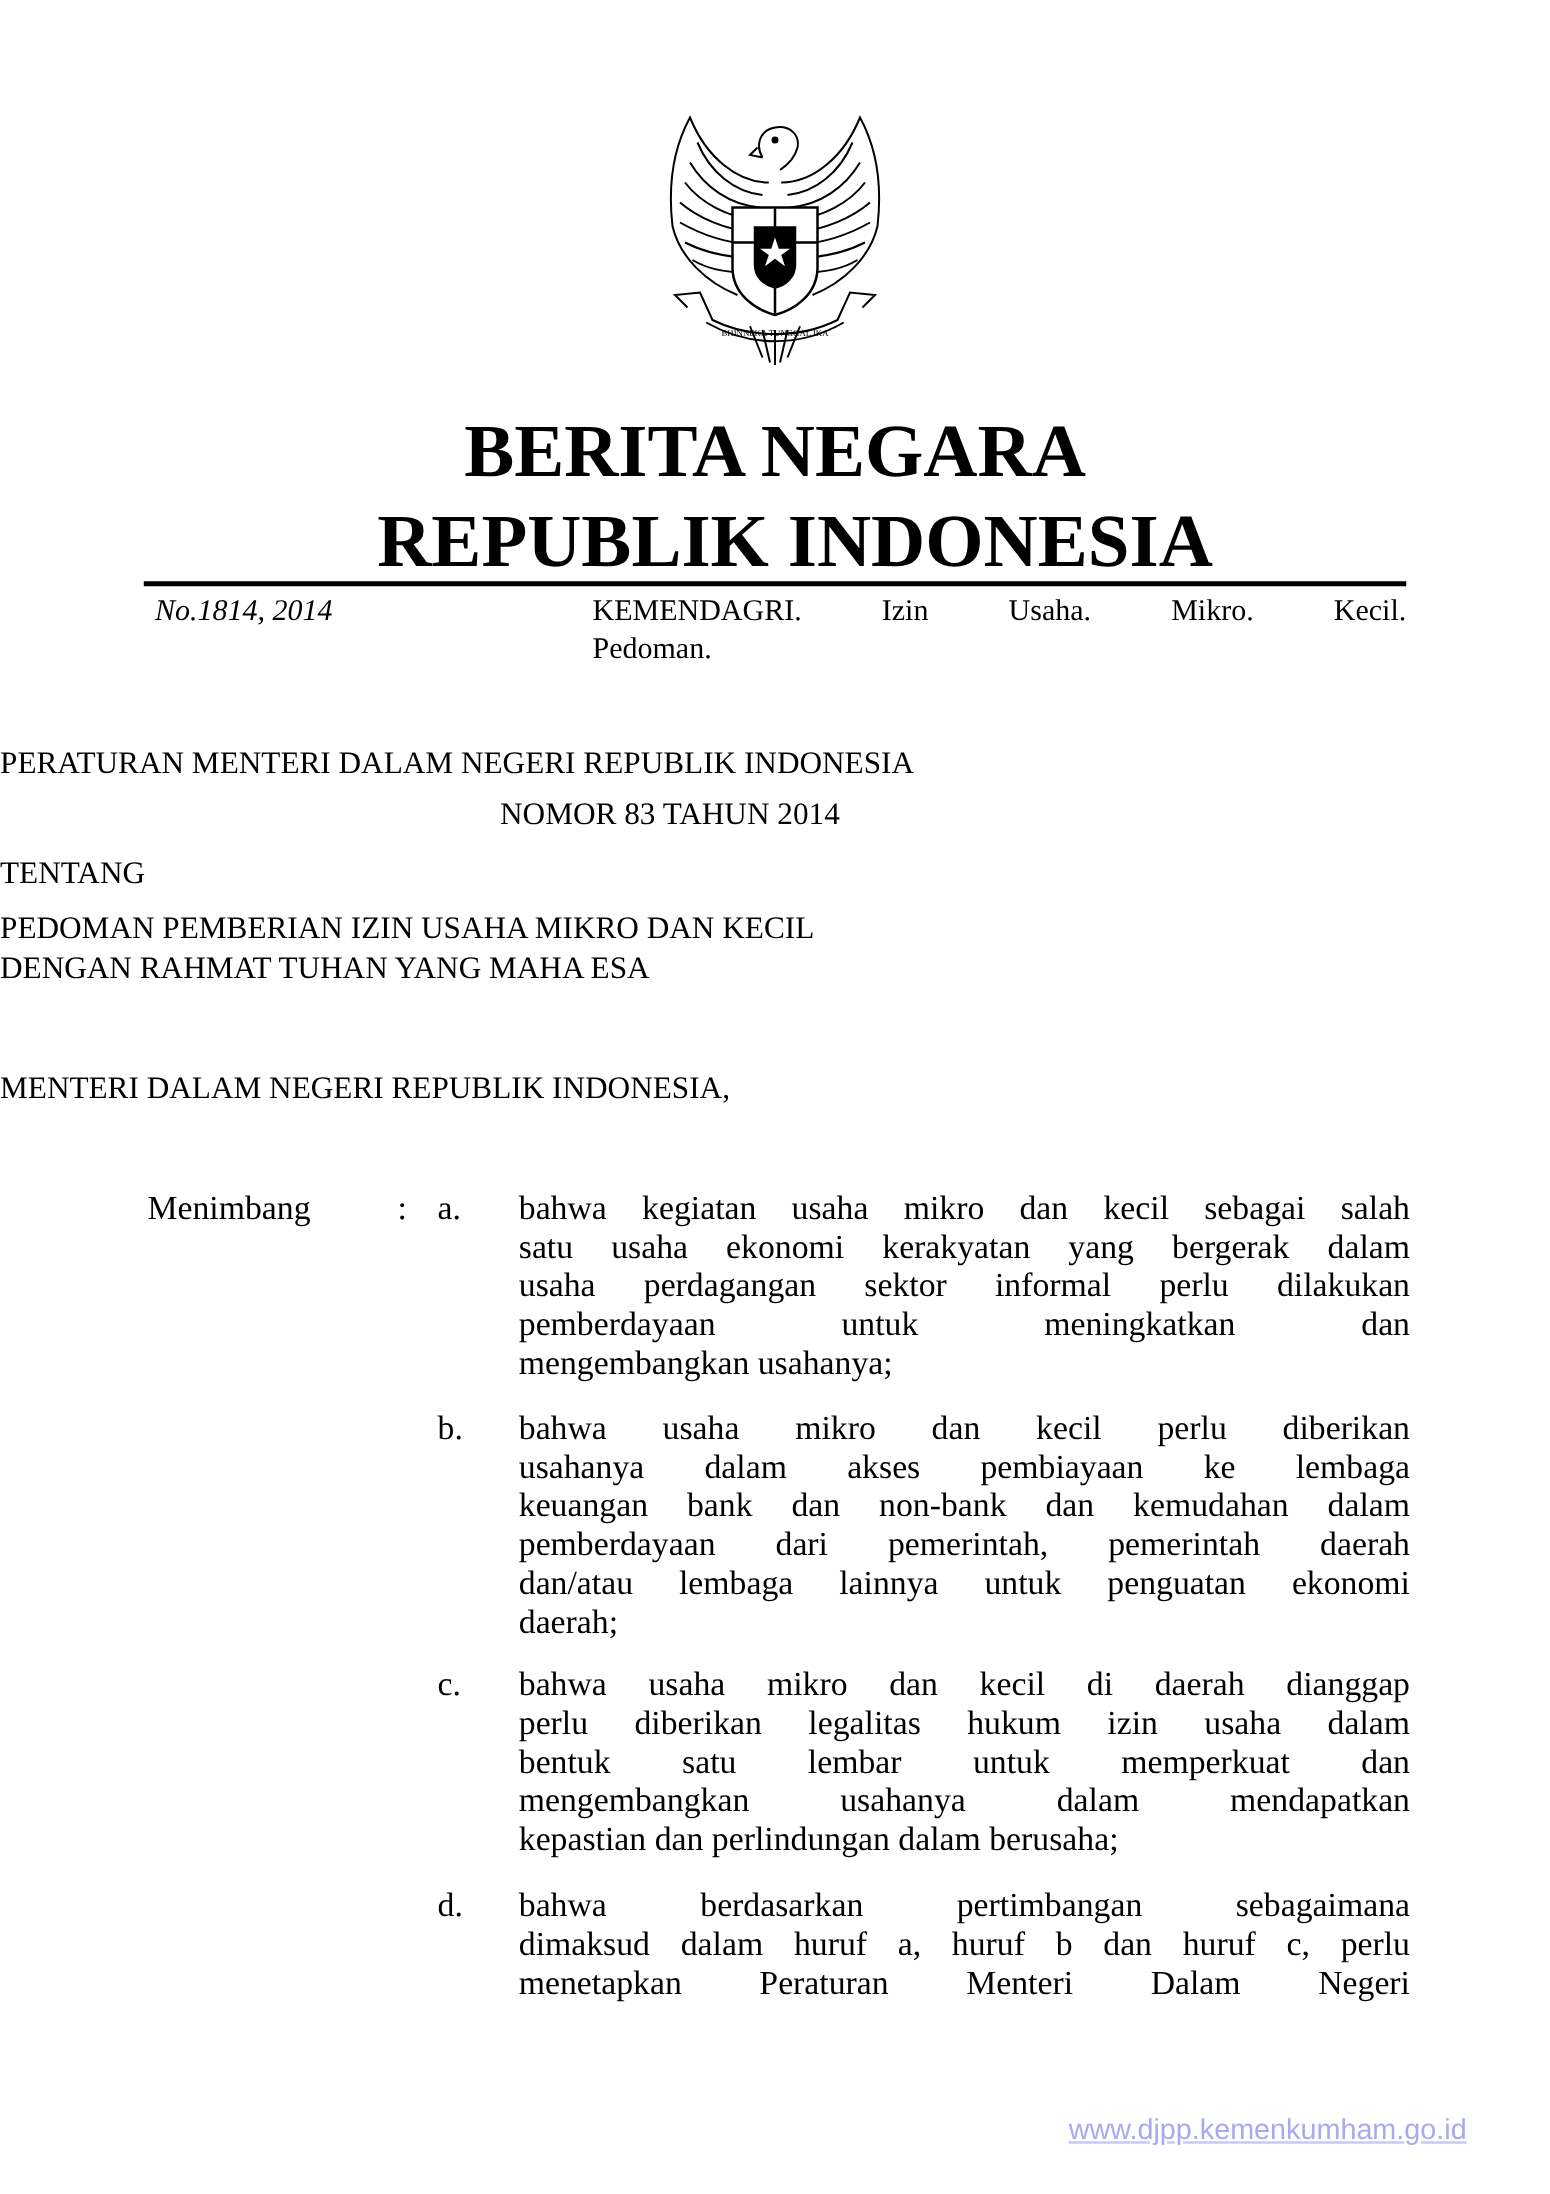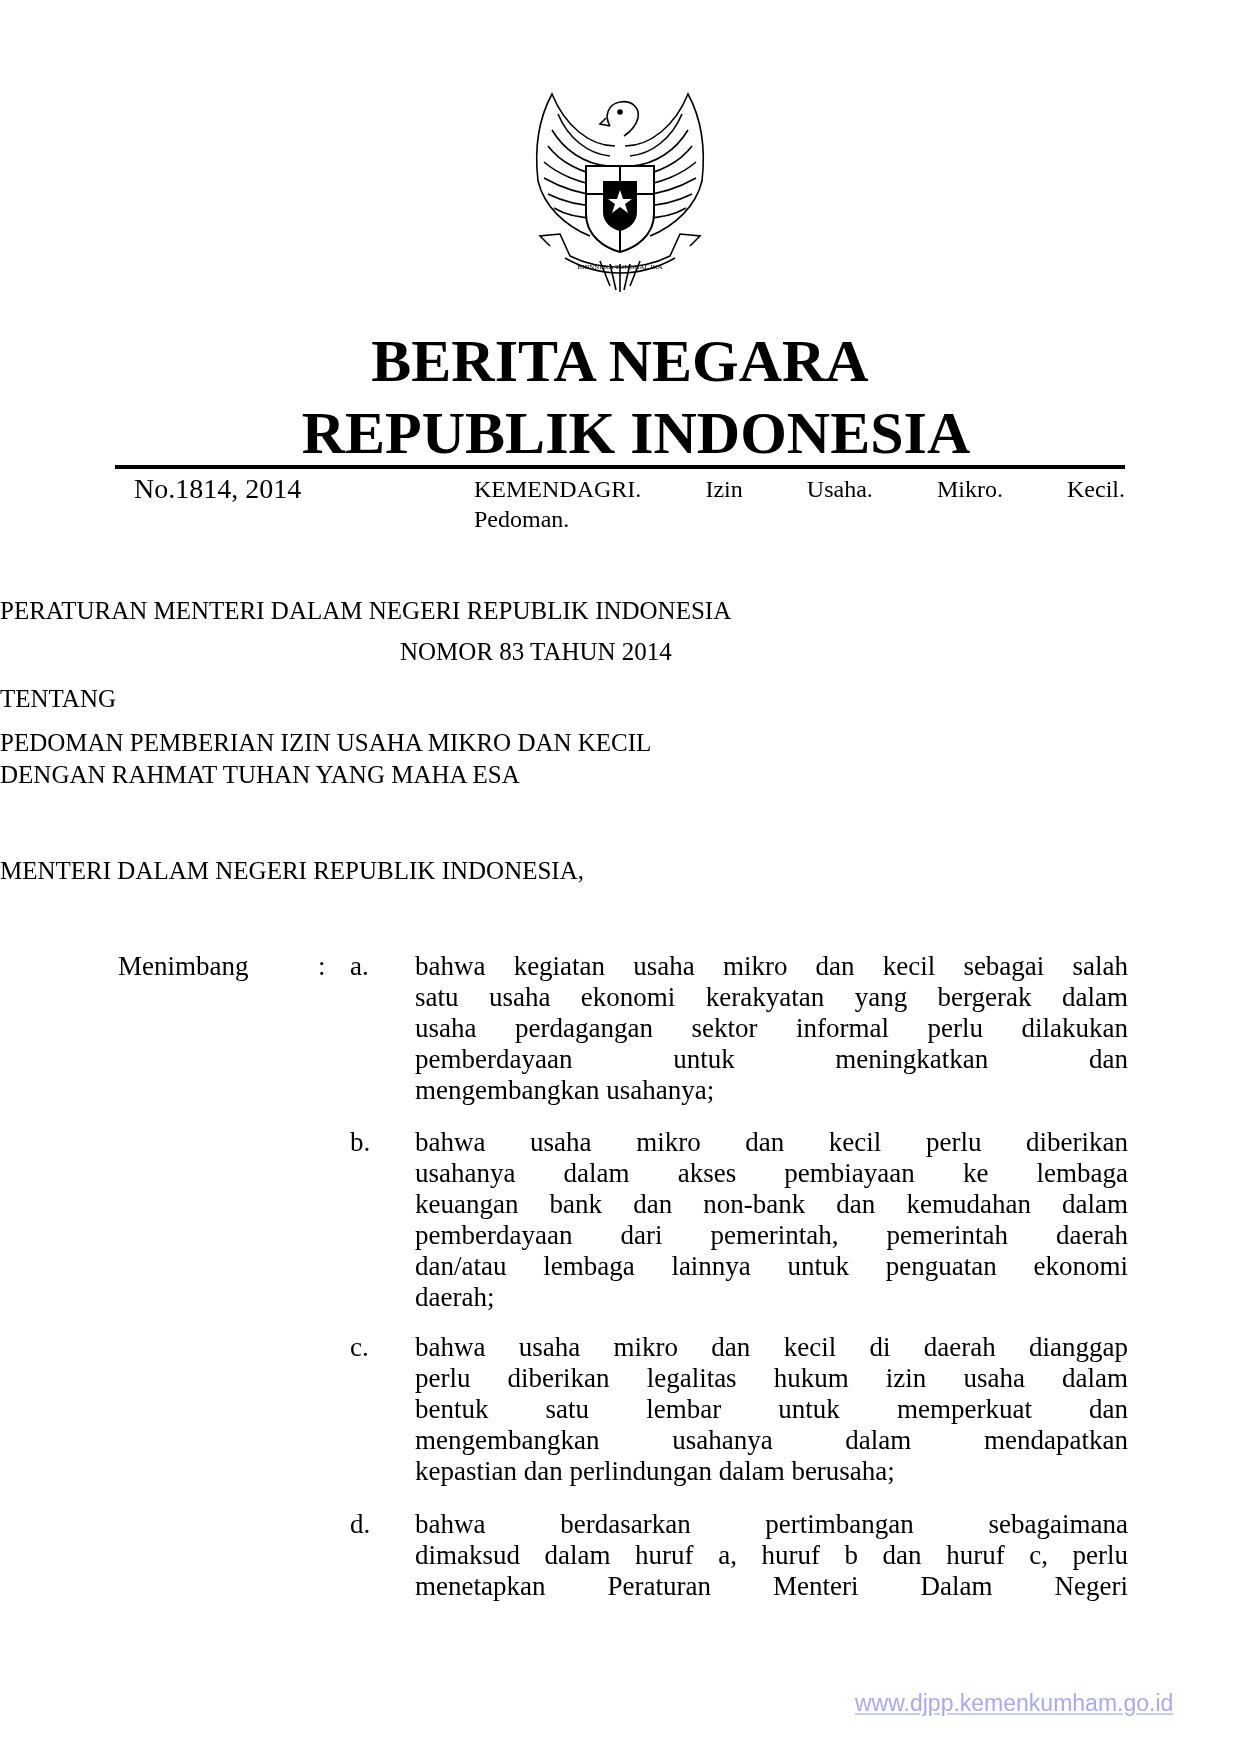--- a/index.html
+++ b/index.html
@@ -9,21 +9,21 @@
 
     .emblem { position: absolute; left: 520px; top: 86px; width: 200px; height: 215px; }
 
     .masthead { position: absolute; left: 0; width: 1240px; text-align: center;
                 font-weight: bold; font-size: 60px; line-height: 70px; letter-spacing: 0px; }
     .mh1 { top: 326px; }
     .mh2 { top: 398px; margin-left: 16px; }
 
     .rule { position: absolute; left: 115px; width: 1010px; top: 465px; height: 4px; background: #000; }
 
-    .meta-no { position: absolute; left: 134px; top: 474px; font-size: 28px; line-height: 30px; }
+    .meta-no { position: absolute; left: 124px; top: 474px; font-size: 24px; line-height: 30px; font-style: italic; }
     .meta-subject { position: absolute; left: 474px; top: 474px; width: 651px; font-size: 24px; line-height: 30px;
                     text-align: justify; text-align-last: left; }
     .meta-subject .l1 { display: block; text-align: justify; text-align-last: justify; }
 
     .center-line { position: absolute; left: 0; width: 1240px; text-align: left; font-size: 25px; line-height: 30px; }
     .t1 { top: 596px; }
     .t2 { top: 637px; left: 400px; width: auto; text-align: left; }
     .t3 { top: 684px; }
     .t4 { top: 728px; }
     .t5 { top: 760px; }

